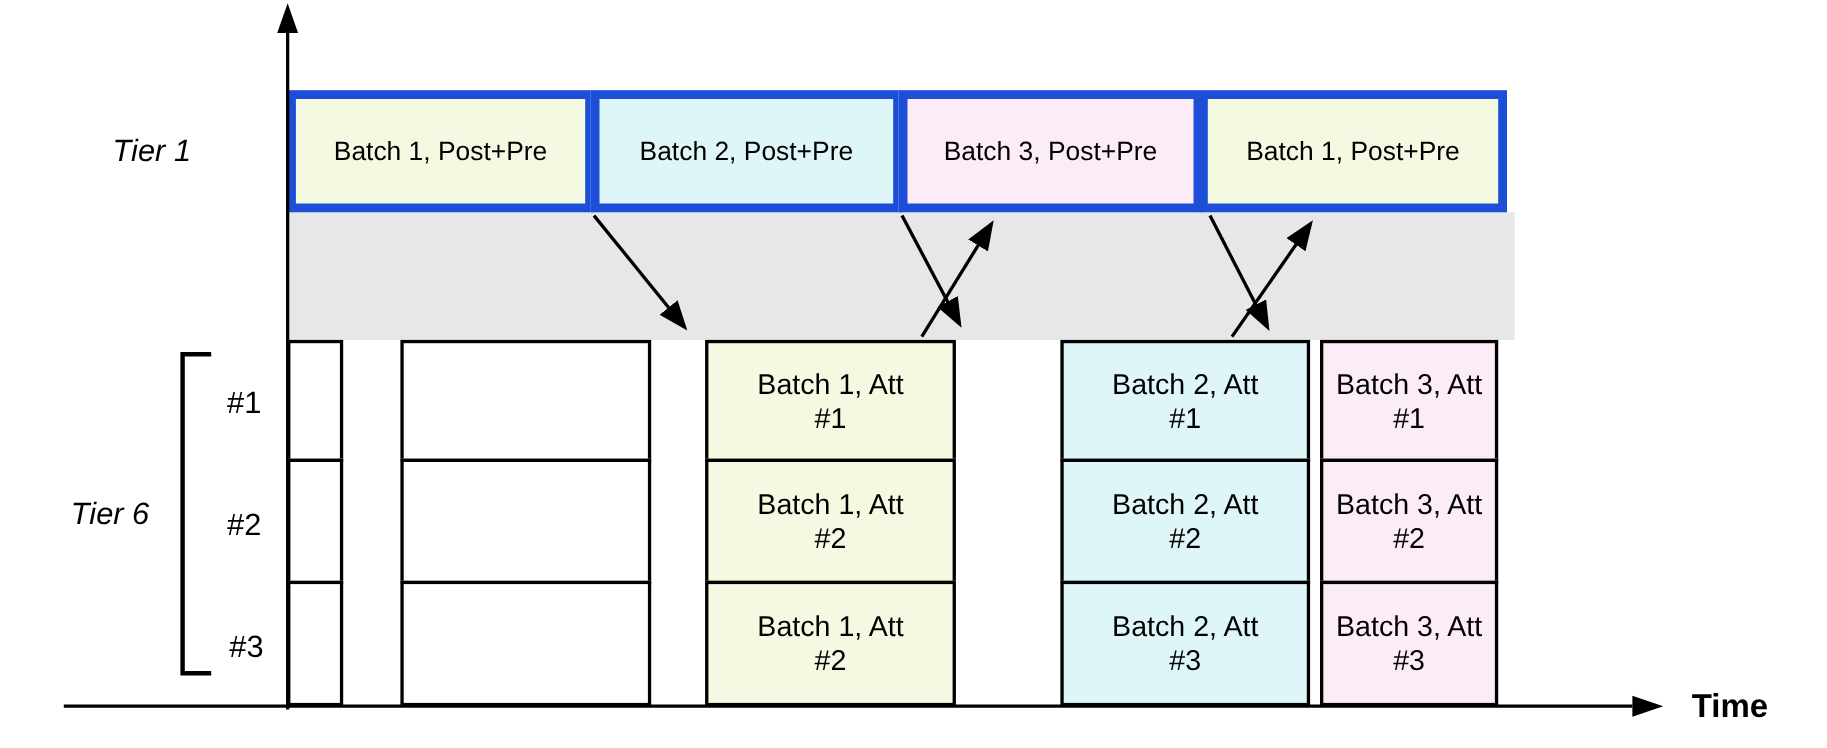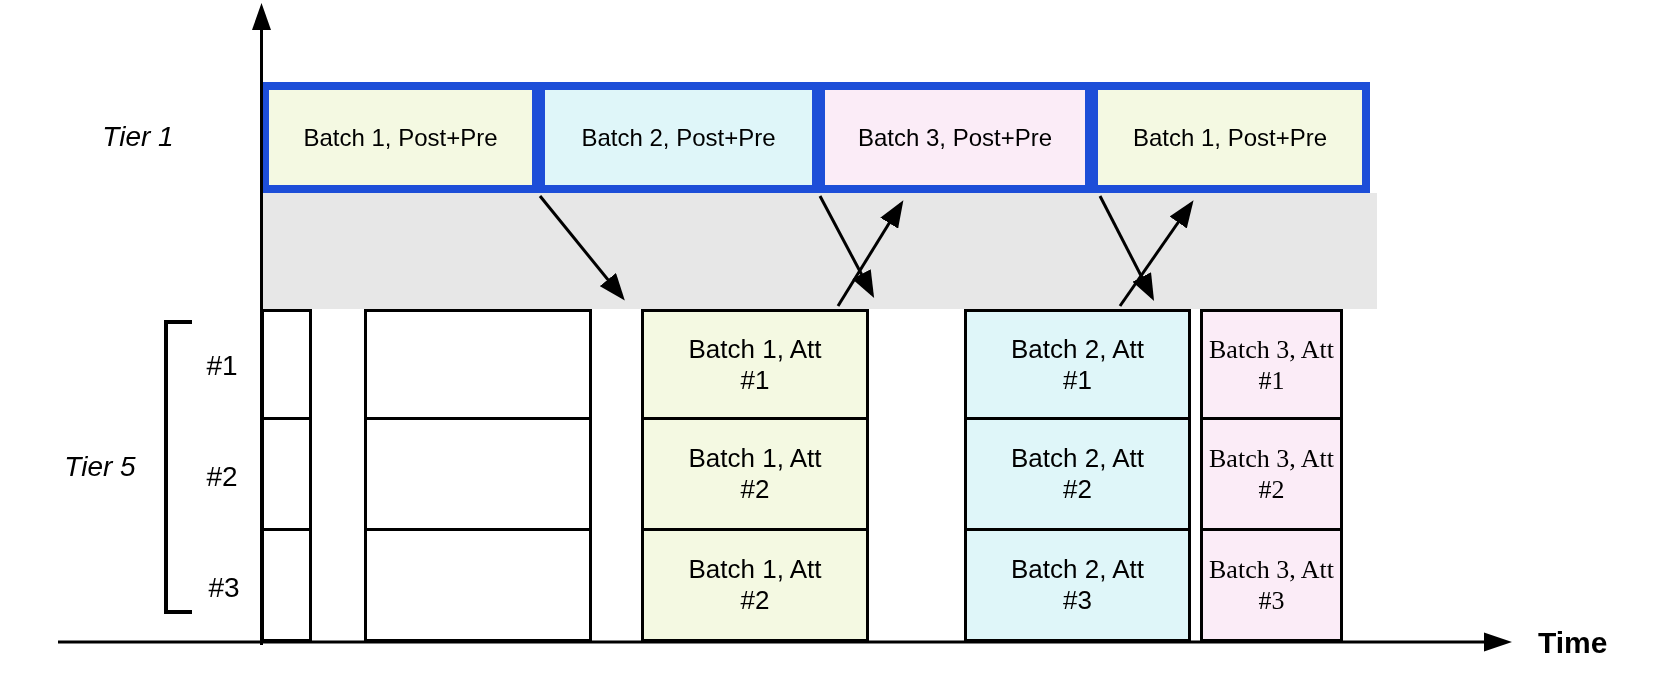--- a/index.html
+++ b/index.html
@@ -34,36 +34,36 @@
     align-items:center; justify-content:center;
     font-size:26px; line-height:31px; text-align:right;
   }
   .t2cell:first-child { height:111px; }
   .t2cell + .t2cell { margin-top:-3px; }
 
   .col-narrow { left:261px; width:51px; }
   .col-wide   { left:364px; width:228px; }
   .col-b1     { left:641px; width:228px; }
   .col-b2     { left:920px; width:227px;margin-left:44px; }
-  .col-b3     { left:1200px; width:143px;font-family:Liberation Serif, serif; }
+  .col-b3     { left:1200px; width:162px; }
 
   
   .worker { font-size:28px; width:66px; text-align:center; }
 
   svg.overlay { position:absolute; left:0; top:0; pointer-events:none; }
 
   .time-label { font-size:30px;font-weight:bold; }
 </style>
 </head>
 <body>
 
 <div id="stage">
 
   <div class="abs rowlabel" style="left:58px; top:122px; width:160px;">Tier 1</div>
-  <div class="abs rowlabel" style="left:30px; top:452px; width:140px;">Tier 5</div>
+  <div class="abs rowlabel" style="left:30px; top:452px; width:140px;">Tier 6</div>
 
   <div class="abs worker" style="left:189px; top:350px;">#1</div>
   <div class="abs worker" style="left:189px; top:461px;">#2</div>
   <div class="abs worker" style="left:191px; top:572px;">#3</div>
 
   <div class="network-band" style="background-color: rgb(231, 231, 231);"></div>
 
   <div class="tier1-row">
     <div class="t1box t1-0" style="background-color: rgb(244, 249, 226);">
       <span>Batch 1, Post+Pre</span>

